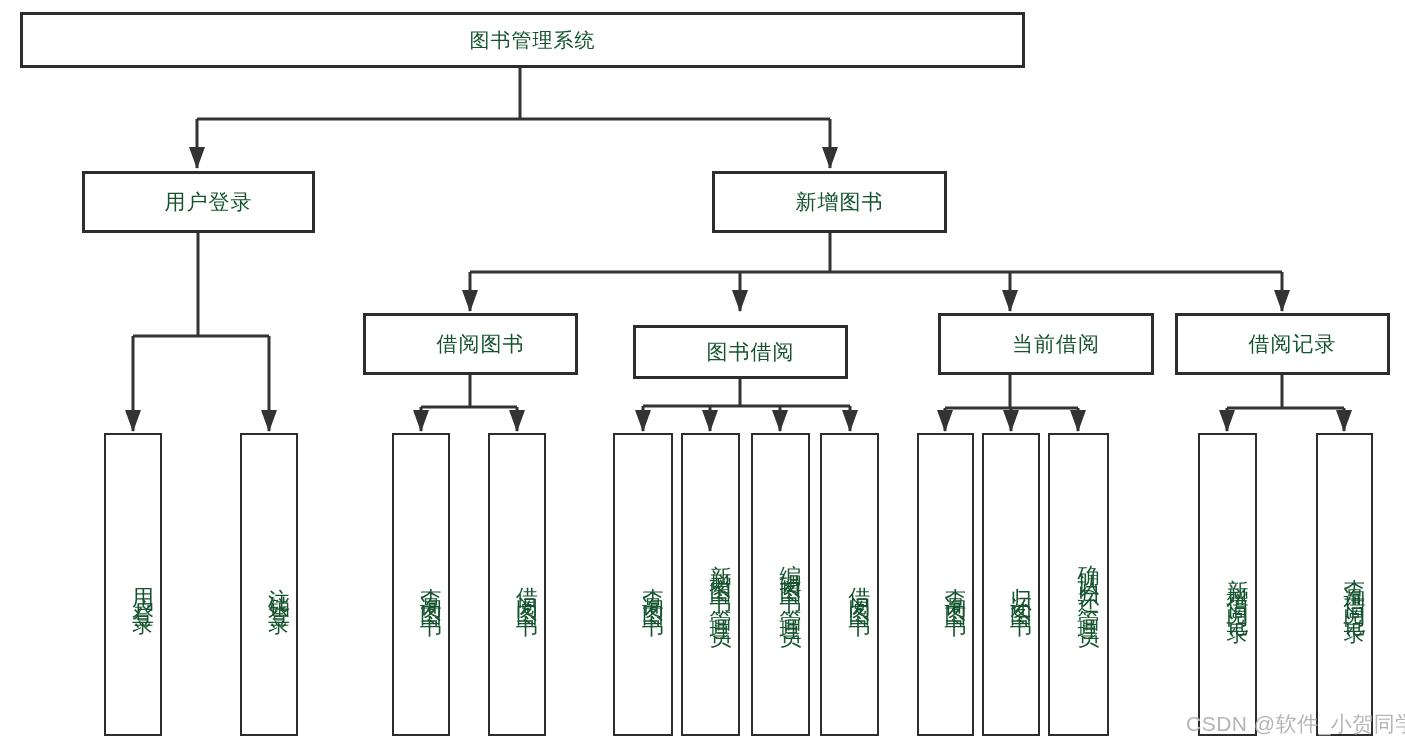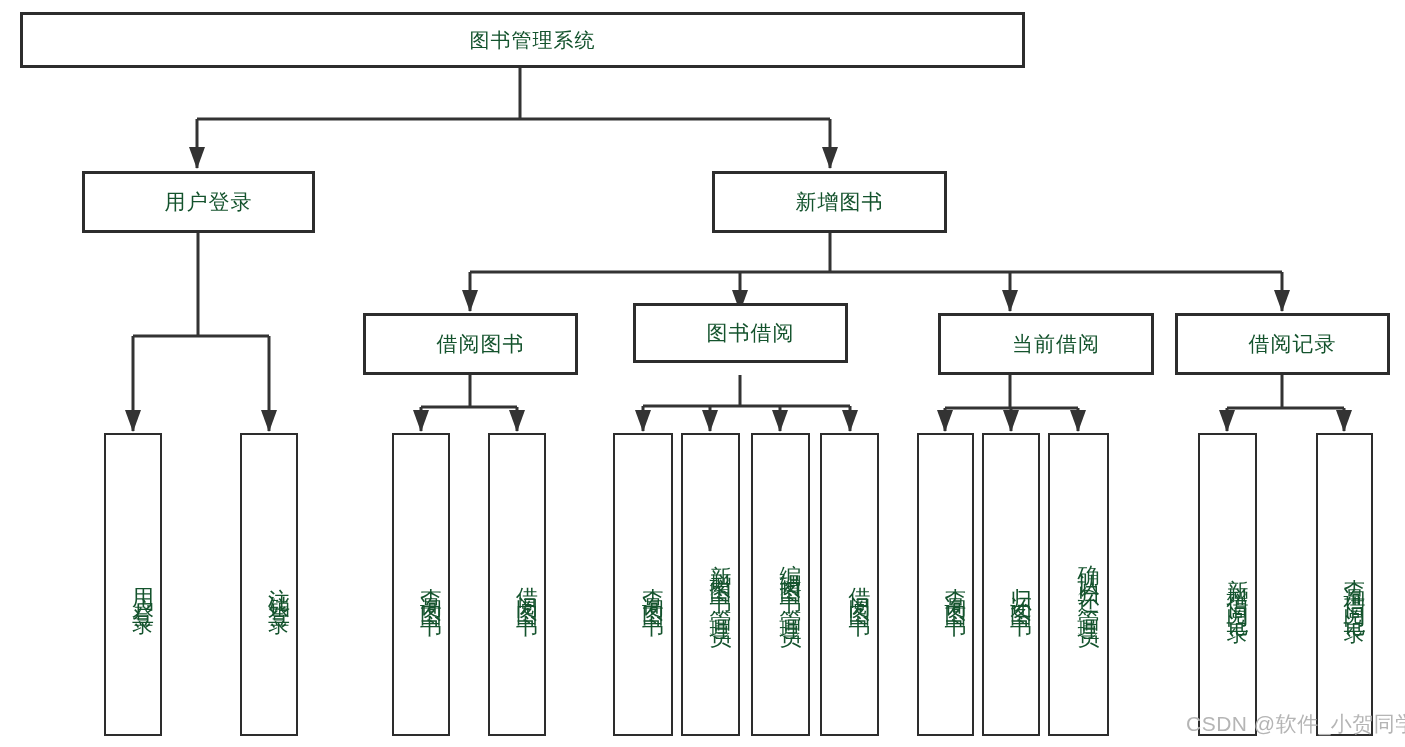--- a/index.html
+++ b/index.html
@@ -108,21 +108,21 @@
       <path d="M1344 408 V431" marker-end="url(#ah)"></path>
     </g>
   </svg>
 
   <div class="node root" style="left:20px; top:12px; width:1005px; height:56px;">图书管理系统</div>
 
   <div class="node" style="left:82px; top:171px; width:233px; height:62px;">用户登录</div>
   <div class="node" style="left:712px; top:171px; width:235px; height:62px;">新增图书</div>
 
   <div class="node" style="left:363px; top:313px; width:215px; height:62px;">借阅图书</div>
-  <div class="node" style="left:633px; top:303px; width:215px; height:60px;">图书借阅</div>
+  <div class="node" style="left:633px; top:325px; width:215px; height:54px;">图书借阅</div>
   <div class="node" style="left:902px; top:313px; width:216px; height:62px;margin-left:36px;">当前借阅</div>
   <div class="node" style="left:1175px; top:313px; width:215px; height:62px;">借阅记录</div>
 
   <div class="node leaf" style="left:104px; top:433px; width:58px; height:303px;">用户登录</div>
   <div class="node leaf" style="left:240px; top:433px; width:58px; height:303px;">注销登录</div>
 
   <div class="node leaf" style="left:392px; top:433px; width:58px; height:303px;">查询图书</div>
   <div class="node leaf" style="left:488px; top:433px; width:58px; height:303px;">借阅图书</div>
 
   <div class="node leaf" style="left:613px; top:433px; width:60px; height:303px;">查询图书</div>

